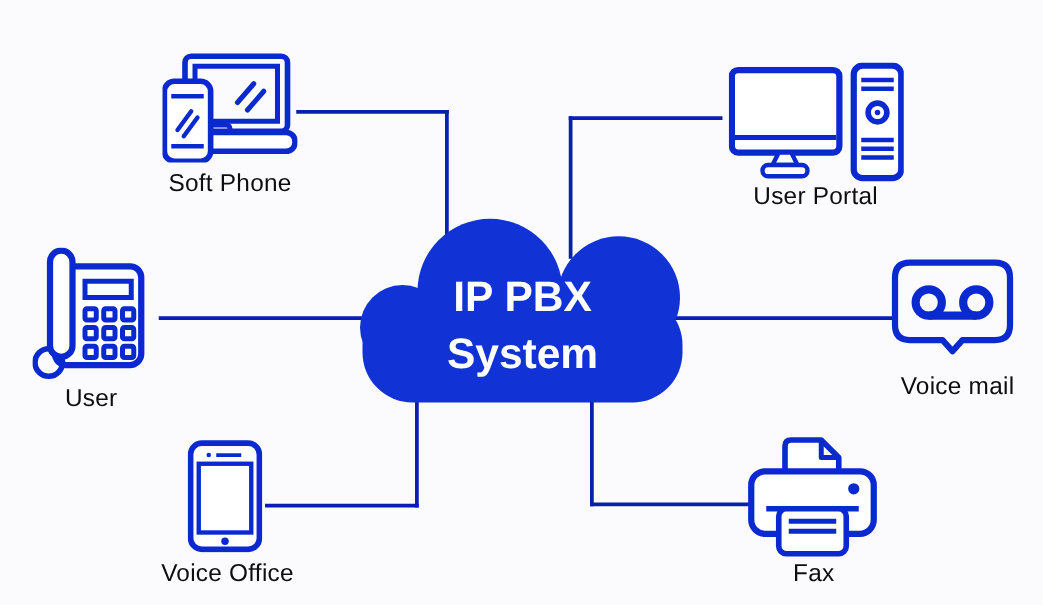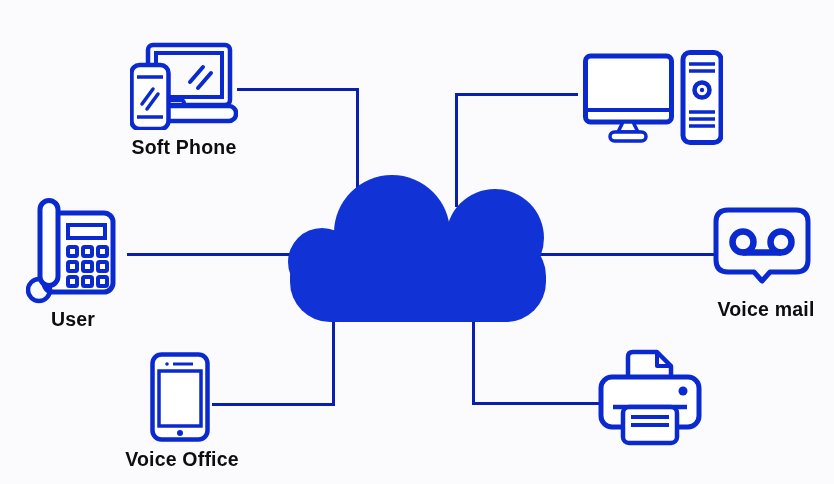--- a/index.html
+++ b/index.html
@@ -23,21 +23,21 @@
   }
   .abs{position:absolute;}
   .connector{
     position:absolute;
     background:var(--connector);
   }
   .node-label{
     position:absolute;
     text-align:center;
     font-size:19.5px;
-    font-weight:700;
+    font-weight:400;
     letter-spacing:0.2px;
     color:var(--label);
   }
   .cloud-text{
     position:absolute;
     left:318px;top:216px;width:200px;
     text-align:center;
     color:var(--cloud-text);
     font-size:34px;
     font-weight:700;
@@ -69,20 +69,24 @@
 
   <div class="connector" style="left:472px;top:318px;width:3px;height:87px;"></div>
   <div class="connector" style="left:472px;top:402px;width:127px;height:3px;"></div>
 
   <svg class="abs" style="left:286px;top:170px;" width="262" height="154" viewBox="0 0 262 154">
     <circle class="cl" cx="36" cy="92" r="34"></circle>
     <circle class="cl" cx="106" cy="63" r="58"></circle>
     <circle class="cl" cx="209" cy="68" r="49"></circle>
     <rect class="cl" x="4" y="66" width="256" height="86" rx="40"></rect>
   </svg>
+  <div class="cloud-text">
+    <div>IP PBX</div>
+    <div>System</div>
+  </div>
 
   <svg class="abs" style="left:130px;top:42px;" width="108" height="88" viewBox="0 0 108 88">
     <rect class="ic-line" x="18" y="3" width="82" height="60" rx="5" stroke-width="4.5"></rect>
     <rect class="ic-line" x="26" y="11" width="66" height="44" stroke-width="4"></rect>
     <path class="ic-line" d="M60 40 L73 25 M68 46 L81 31" stroke-width="4" stroke-linecap="round"></path>
     <rect class="ic-line" x="24" y="58" width="30" height="10" rx="3" stroke-width="4"></rect>
     <rect class="ic-white" x="12" y="64" width="94" height="15" rx="7" stroke-width="4.5"></rect>
     <rect class="ic-white" x="1.5" y="23" width="37" height="64" rx="8" stroke-width="4.5"></rect>
     <path class="ic-line" d="M7 35 H33 M7 75 H33" stroke-width="3.5"></path>
     <path class="ic-line" d="M12 62 L23 47 M17 67 L28 52" stroke-width="3.5" stroke-linecap="round"></path>
@@ -93,20 +97,21 @@
     <rect class="ic-white" x="2.5" y="6" width="86" height="66" rx="5" stroke-width="5"></rect>
     <path class="ic-line" d="M5 60 H86" stroke-width="4"></path>
     <path class="ic-white" d="M40 72 H50 L55 82 H35 Z" stroke-width="3.5" stroke-linejoin="round"></path>
     <rect class="ic-white" x="27" y="82" width="36" height="9" rx="4.5" stroke-width="3.5"></rect>
     <rect class="ic-white" x="100" y="2.5" width="38" height="90" rx="7" stroke-width="5"></rect>
     <path class="ic-line" d="M106 14 H132 M106 21 H132" stroke-width="3.5"></path>
     <circle class="ic-line" cx="119" cy="40" r="7.5" stroke-width="4.5"></circle>
     <circle class="ic-solid" cx="119" cy="40" r="2.2"></circle>
     <path class="ic-line" d="M106 62 H132 M106 69 H132 M106 76 H132" stroke-width="3.5"></path>
   </svg>
+  <div class="node-label" style="left:575px;top:146px;width:155px;">User Portal</div>
 
   <svg class="abs" style="left:26px;top:198px;" width="95" height="112" viewBox="0 0 95 112">
     <rect class="ic-white" x="18" y="15" width="69" height="79" rx="9" stroke-width="5"></rect>
     <rect class="ic-line" x="42" y="27" width="37" height="13" stroke-width="4"></rect>
     <rect class="ic-line" x="42" y="49" width="9" height="9" rx="1.5" stroke-width="4"></rect>
     <rect class="ic-line" x="57" y="49" width="9" height="9" rx="1.5" stroke-width="4"></rect>
     <rect class="ic-line" x="72" y="49" width="9" height="9" rx="1.5" stroke-width="4"></rect>
     <rect class="ic-line" x="42" y="64" width="9" height="9" rx="1.5" stroke-width="4"></rect>
     <rect class="ic-line" x="57" y="64" width="9" height="9" rx="1.5" stroke-width="4"></rect>
     <rect class="ic-line" x="72" y="64" width="9" height="9" rx="1.5" stroke-width="4"></rect>
@@ -137,14 +142,15 @@
 
   <svg class="abs" style="left:597px;top:349px;" width="106" height="98" viewBox="0 0 106 98">
     <path class="ic-white" stroke-width="4.5" stroke-linejoin="round" d="M31 32 L31 8 Q31 3 36 3 L60 3 L74 17 L74 32"></path>
     <path class="ic-line" d="M60 3 L60 17 L74 17" stroke-width="4" stroke-linejoin="round"></path>
     <rect class="ic-white" x="4" y="28" width="98" height="50" rx="11" stroke-width="5"></rect>
     <circle class="ic-solid" cx="86" cy="42" r="4.5"></circle>
     <path class="ic-line" d="M16 58 H90" stroke-width="4.5"></path>
     <rect class="ic-white" x="26" y="58" width="54" height="36" rx="6" stroke-width="4.5"></rect>
     <path class="ic-line" d="M34 68 H72 M34 76 H72" stroke-width="4"></path>
   </svg>
+  <div class="node-label" style="left:576px;top:448px;width:150px;">Fax</div>
 
 </div>
 
 </body></html>

